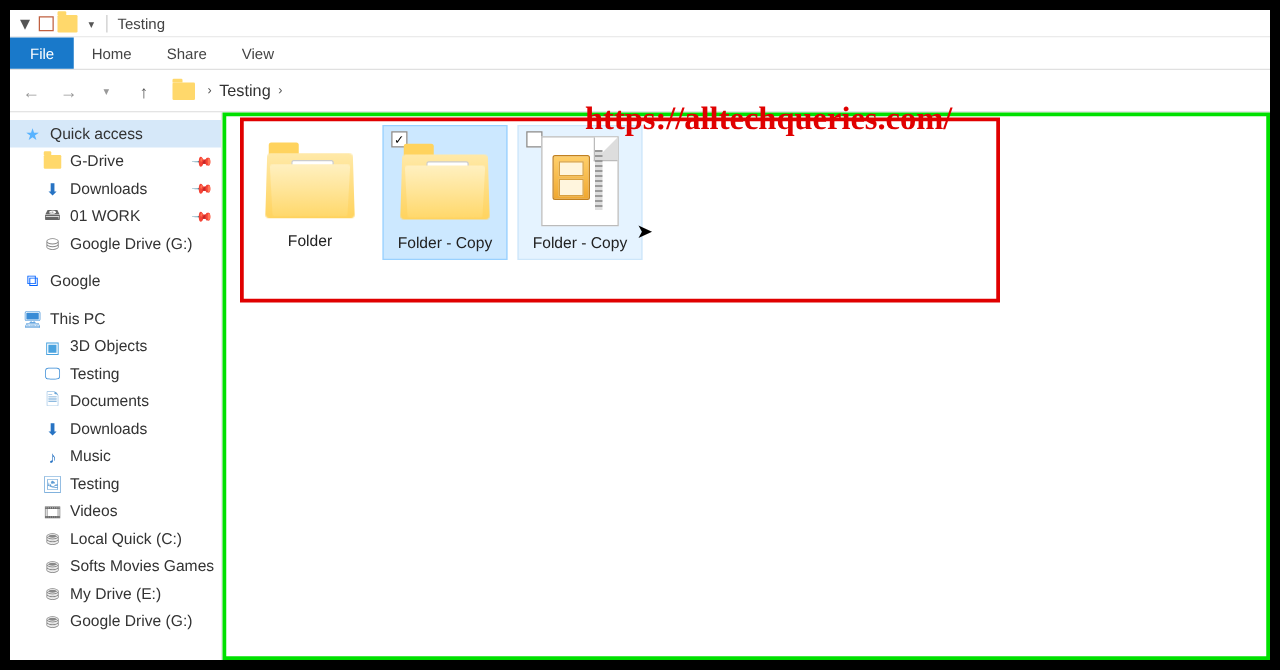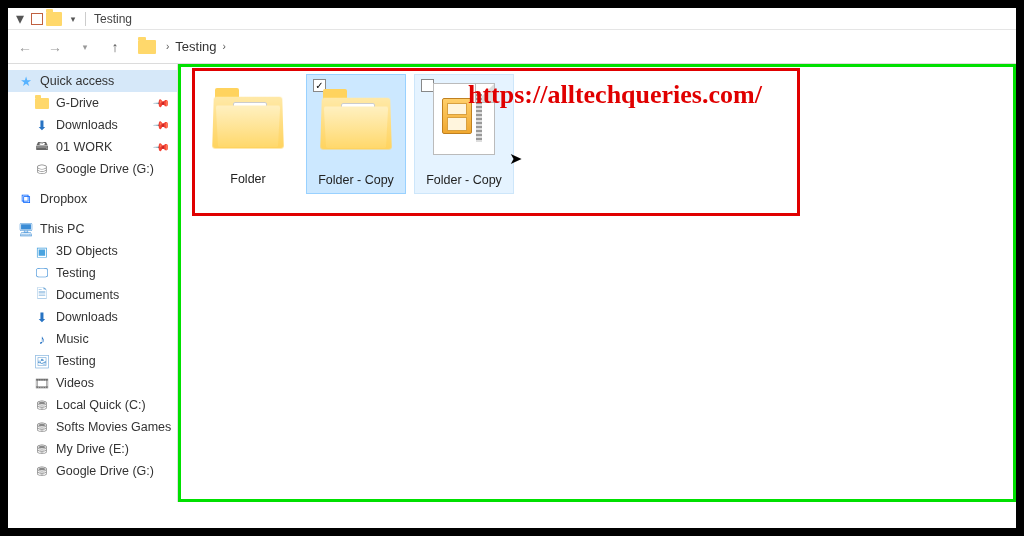--- a/index.html
+++ b/index.html
@@ -67,21 +67,21 @@
 .content { flex: 1; position: relative; background: #fff; }
 .green-box { position: absolute; top: 0; left: 0; right: 0; bottom: 0; border: 3px solid #00e000; pointer-events: none; }
 .red-box { position: absolute; top: 4px; left: 14px; width: 608px; height: 148px; border: 3px solid #e00000; pointer-events: none; z-index: 20; }
 
 .items { display: flex; gap: 8px; padding: 10px 20px; align-items: flex-start; }
 .item { width: 100px; text-align: center; position: relative; padding: 4px 2px 6px; }
 .item.selected { background: #cce8ff; border: 1px solid #99d1ff; }
 .item.hover { background: #e5f3ff; border: 1px solid #cde6fa; }
 .item .chk { position: absolute; top: 4px; left: 6px; width: 13px; height: 13px; border: 1px solid #888; background: #fff; font-size: 10px; display: flex; align-items: center; justify-content: center; }
 .item .icon-wrap { height: 80px; display: flex; align-items: center; justify-content: center; }
-.item .label { font-size: 12.5px; color: #222; margin-top: 14px; }
+.item .label { font-size: 12.5px; color: #222; margin-top: 2px; }
 
 
 .folder-lg { width: 70px; height: 60px; position: relative; }
 .folder-lg .back { position: absolute; bottom: 0; left: 0; width: 70px; height: 52px; background: linear-gradient(#ffe9a8, #ffd35e); border-radius: 3px; transform: perspective(100px) rotateX(5deg); }
 .folder-lg .front { position: absolute; bottom: 0; left: 4px; width: 62px; height: 42px; background: linear-gradient(#fff0c0, #ffd86b); border-radius: 2px; transform: perspective(80px) rotateX(-8deg); }
 .folder-lg .tab { position: absolute; top: 0; left: 2px; width: 24px; height: 10px; background: #ffd35e; border-radius: 2px 2px 0 0; }
 .folder-lg .inner { position: absolute; bottom: 8px; left: 20px; width: 34px; height: 38px; background: #fff; border: 1px solid #ccc; border-radius: 2px; }
 .folder-lg .inner .circle { width: 14px; height: 14px; border-radius: 50%; border: 2px solid #f5a623; margin: 6px auto 0; }
 .folder-lg .inner .circle.s2 { border-color: #b54fff; margin-top: 10px; }
 
@@ -106,20 +106,26 @@
     <div class="qat">
       <span class="qat-icon" style="color:#555">▾</span>
       <span class="qat-icon" style="border:1px solid #c06040;width:12px;height:12px;background:#fff"></span>
       <span class="qat-icon title-folder-icon"></span>
       <span class="qat-icon" style="color:#555;font-size:9px">▾</span>
     </div>
     <span class="sep"></span>
     <span class="title-text">Testing</span>
   </div>
 
+  <div class="ribbon">
+    <div class="file-tab">File</div>
+    <div class="tab">Home</div>
+    <div class="tab">Share</div>
+    <div class="tab">View</div>
+  </div>
 
   <div class="overlay-url">https://alltechqueries.com/</div>
 
   <div class="navbar">
     <div class="nav-arrow">←</div>
     <div class="nav-arrow">→</div>
     <div class="nav-arrow" style="font-size:9px">▾</div>
     <div class="nav-arrow up">↑</div>
     <div class="crumb-bar">
       <span class="crumb-folder-icon"></span>
@@ -156,21 +162,21 @@
         </div>
         <div class="side-item child">
           <span class="si-icon ic-gd">⛁</span>
           <span>Google Drive (G:)</span>
         </div>
       </div>
 
       <div class="side-group">
         <div class="side-item header">
           <span class="si-icon ic-dropbox">⧉</span>
-          <span>Dropbox</span>
+          <span>Google</span>
         </div>
       </div>
 
       <div class="side-group">
         <div class="side-item header">
           <span class="si-icon ic-pc">🖥</span>
           <span>This PC</span>
         </div>
         <div class="side-item child">
           <span class="si-icon ic-3d">▣</span>

